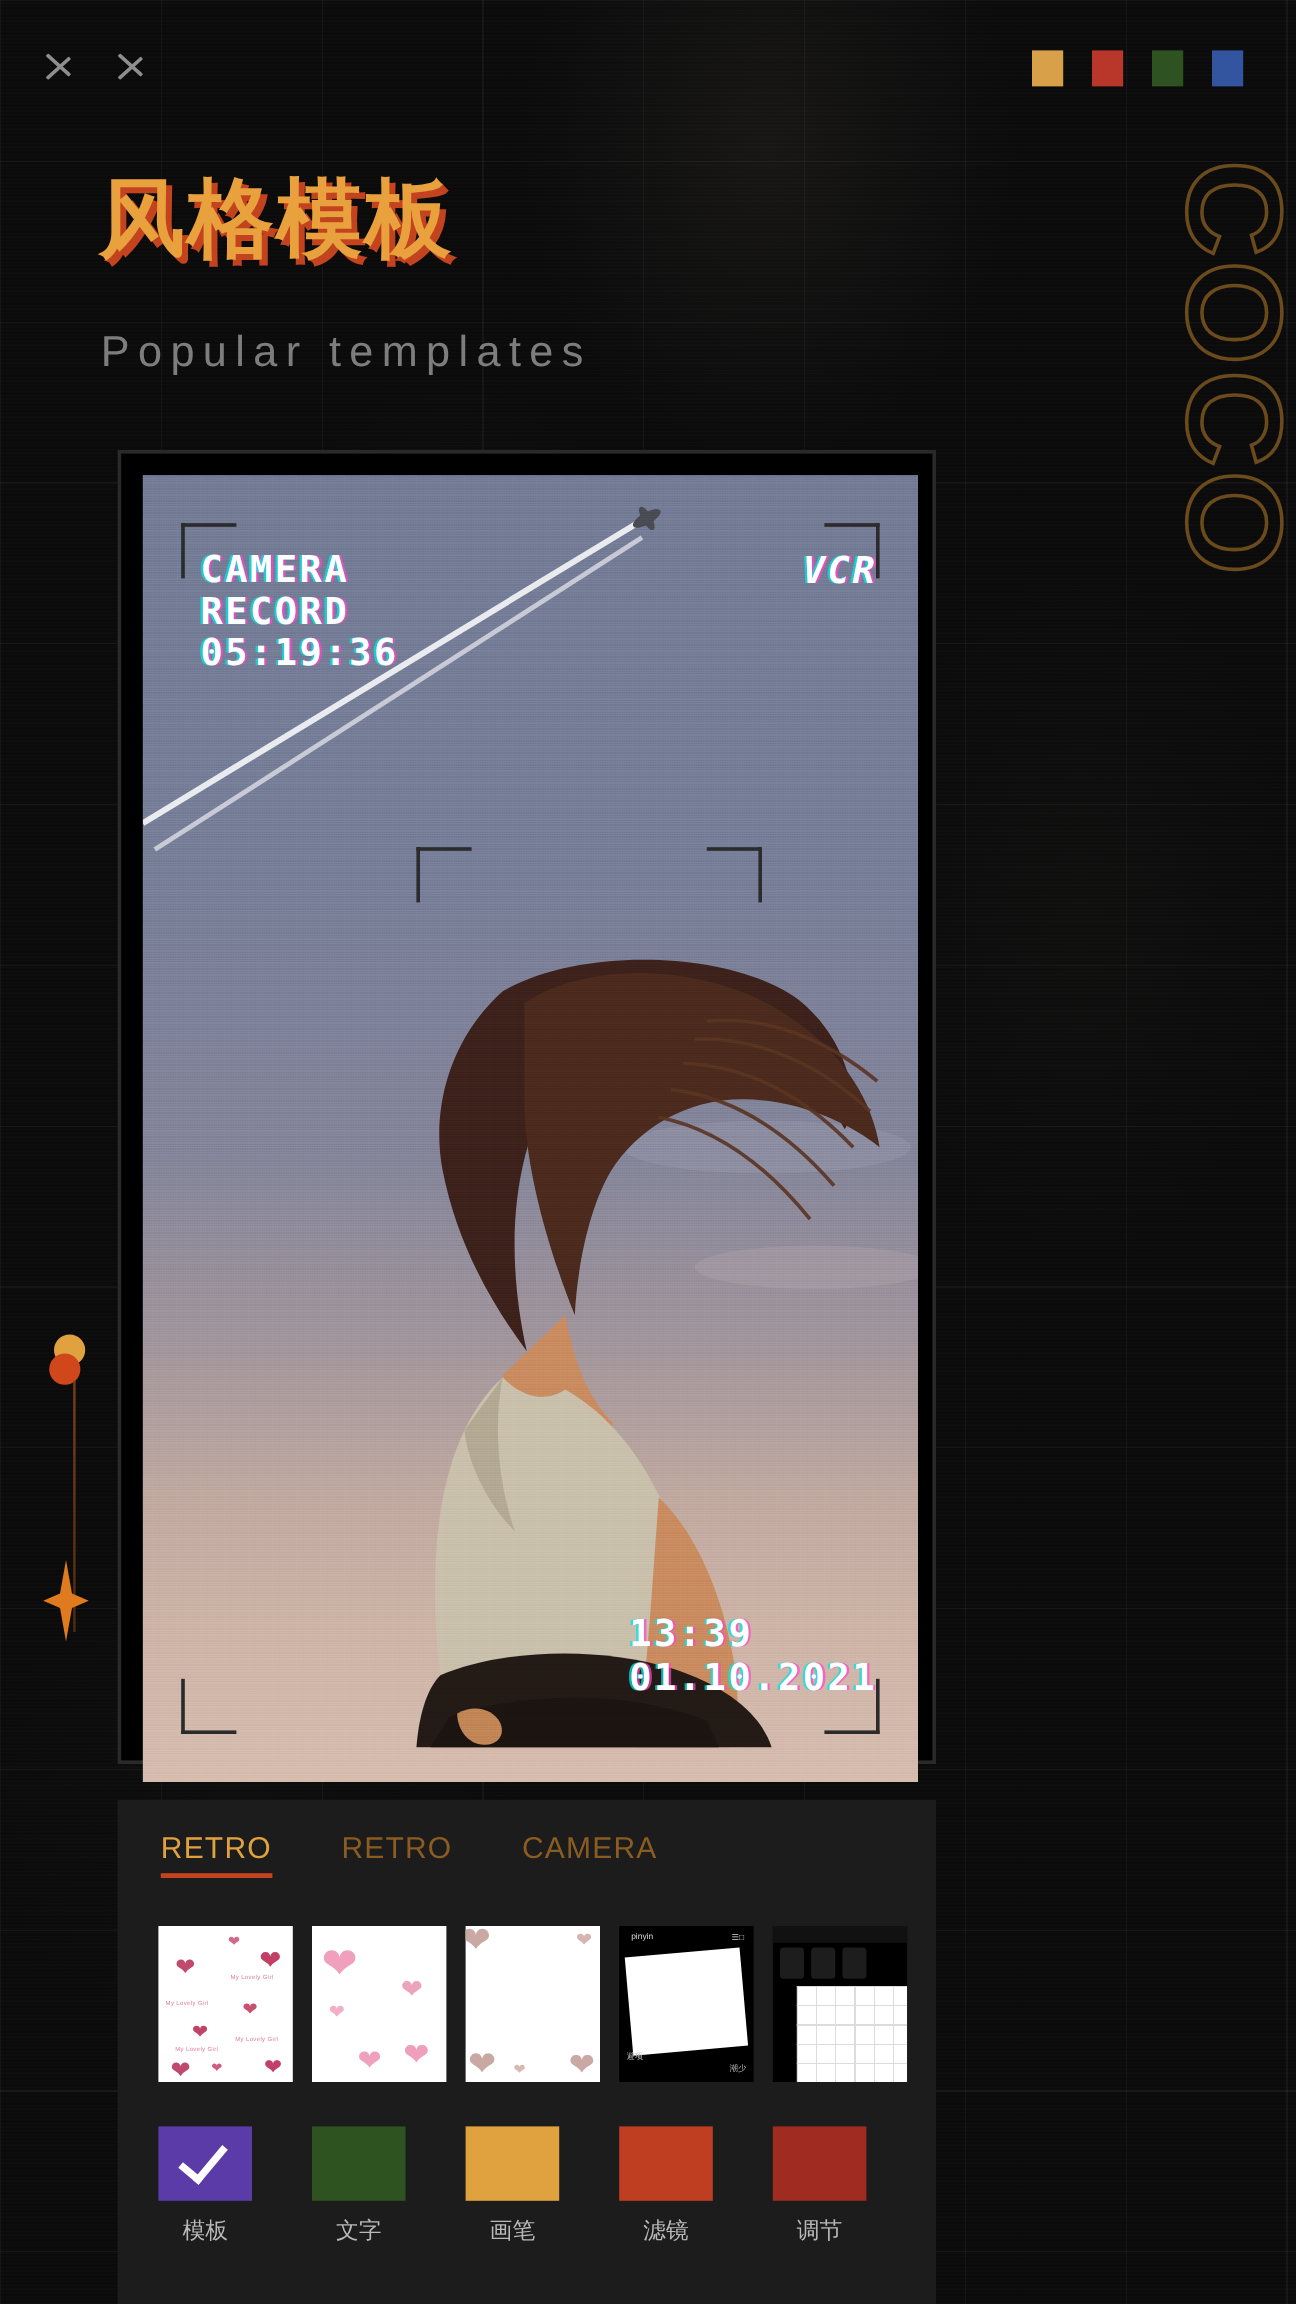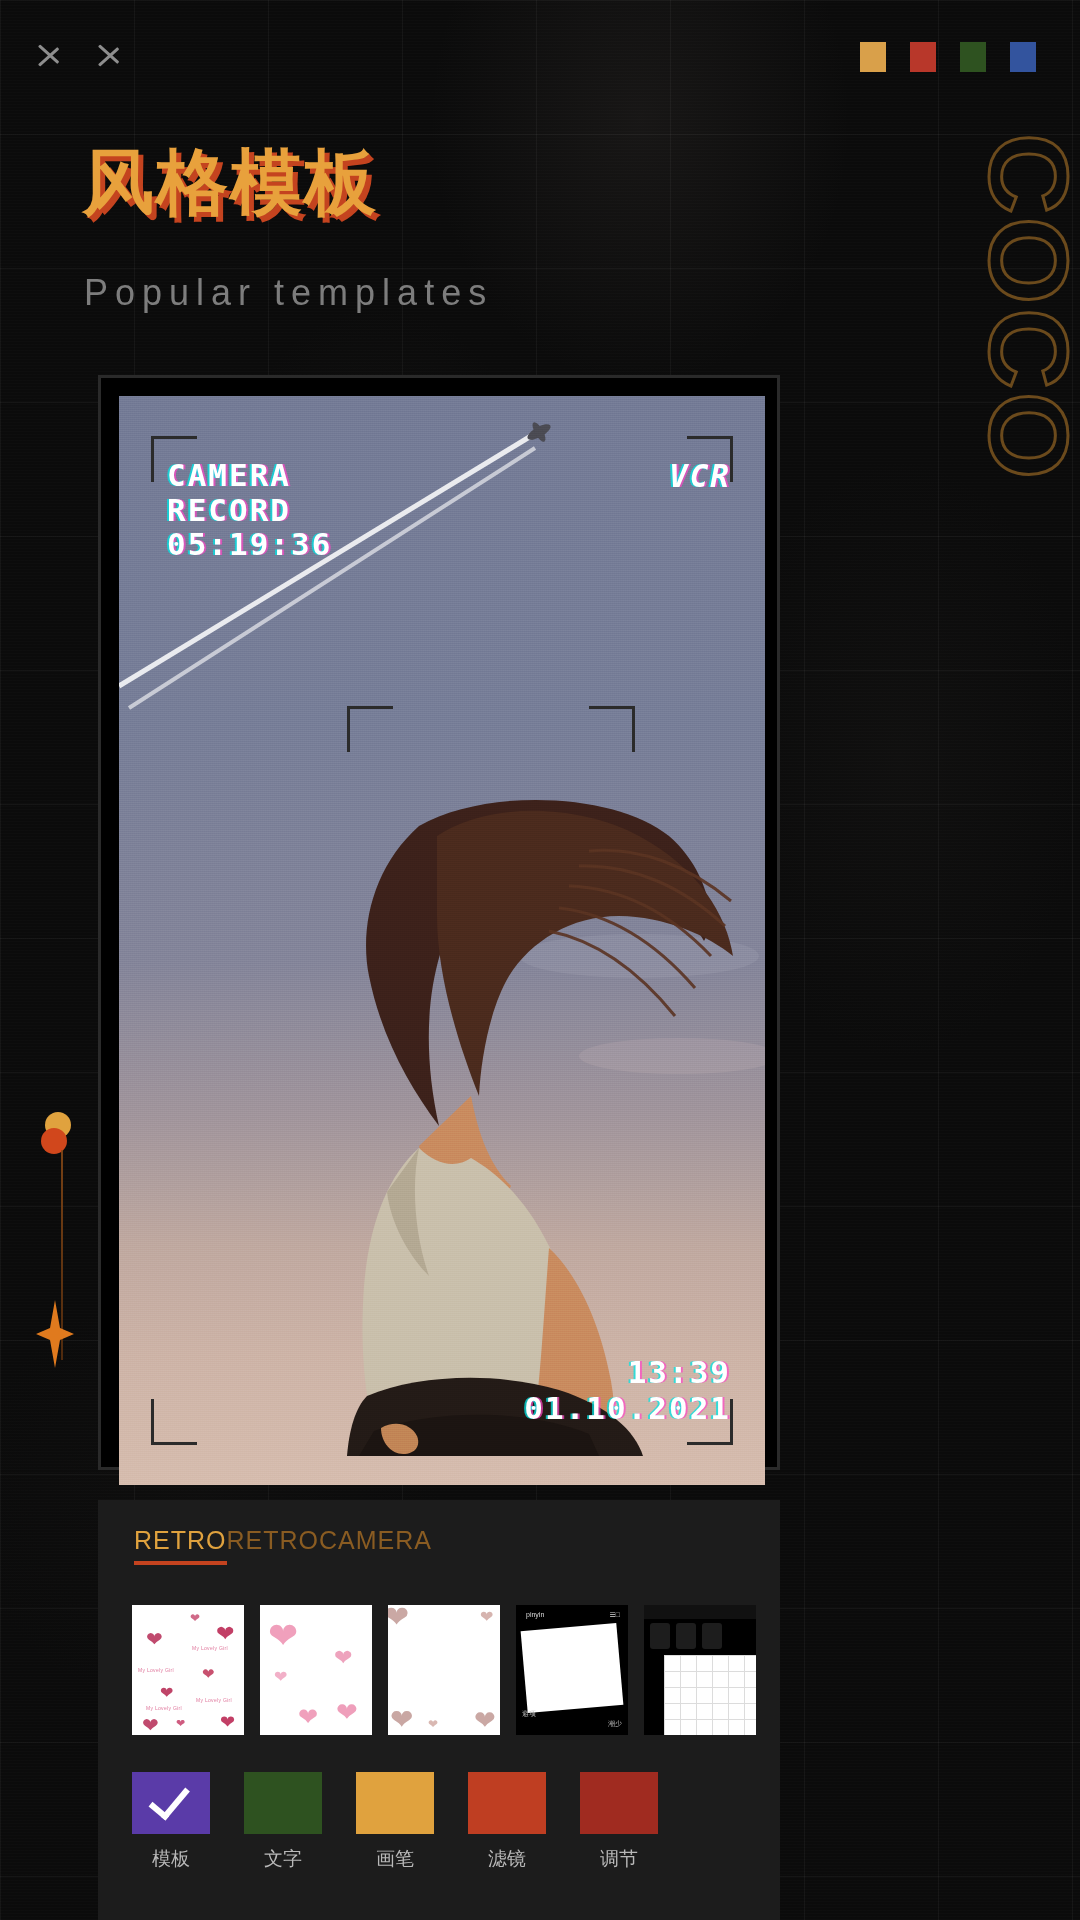--- a/index.html
+++ b/index.html
@@ -134,52 +134,52 @@
   
   .vcr-text {
     position:absolute;
     font-family:"DejaVu Sans Mono", monospace;
     font-size:31px; font-weight:bold; letter-spacing:2px;
     color:#fff;
     text-shadow: -2px 0 rgba(0,230,230,.75), 2px 0 rgba(255,70,200,.7);
   }
   .vcr-tl { left:48px; top:62px; line-height:1.12; }
   .vcr-tr { right:34px; top:62px;font-style:italic; }
-  .vcr-br { right:34px; bottom:58px; text-align:right; line-height:1.18; }
+  .vcr-br { right:34px; bottom:68px; text-align:left; line-height:1.18; }
 
   
   .br { position:absolute; border-color:#2b2b2b; border-style:solid; width:46px; height:46px; }
   .br-tl { left:32px; top:40px; border-width:3px 0 0 3px; }
   .br-tr { right:32px; top:40px; border-width:3px 3px 0 0; }
   .br-bl { left:32px; bottom:40px; border-width:0 0 3px 3px; }
   .br-brr{ right:32px; bottom:40px; border-width:0 3px 3px 0; }
   .br-mid-l { left:228px; top:310px; border-width:3px 0 0 3px; }
   .br-mid-r { left:470px; top:310px; border-width:3px 3px 0 0; }
 
   
   .panel {
     position:absolute; left:98px; top:1500px;
     width:682px; height:420px;
     background:#1c1c1c;
   }
-  .tabs { position:absolute; left:36px; top:26px; display:flex; }
+  .tabs { position:absolute; left:36px; top:26px; display:flex; gap:58px; }
   .tab { font-size:25px; letter-spacing:1px; color:#8a5c22; position:relative; padding-bottom:10px; }
   .tab.active { color:#E0A23E; }
   .tab.active::after {
     content:""; position:absolute; left:0; bottom:0; width:100%; height:4px; background:#C4431F;
   }
 
   .thumbs { position:absolute; left:34px; top:105px; display:flex; gap:16px; }
   .thumb { width:112px; height:130px; background:#fff; position:relative; overflow:hidden; }
   .thumb.dark { background:#000; }
 
   .heart { position:absolute; color:#e58aa8; }
   .lbl-tiny { position:absolute; font-size:5px; color:#e07a9e; letter-spacing:.3px; white-space:nowrap; }
 
-  .toolbar { position:absolute; left:34px; top:272px; display:flex; gap:34px; }
+  .toolbar { position:absolute; left:34px; top:272px; display:flex; gap:50px; }
   .tool { width:78px; text-align:center; }
   .tool-sw {
     width:78px; height:62px; display:flex; align-items:center; justify-content:center;
   }
   .tool-label { margin-top:12px; font-size:19px; color:#b9b9b9; font-family:"DejaVu Sans", sans-serif; }
   .check {
     width:38px; height:22px; border-left:6px solid #fff; border-bottom:6px solid #fff;
     transform:rotate(-50deg) translate(2px,-4px);
   }
 </style>

